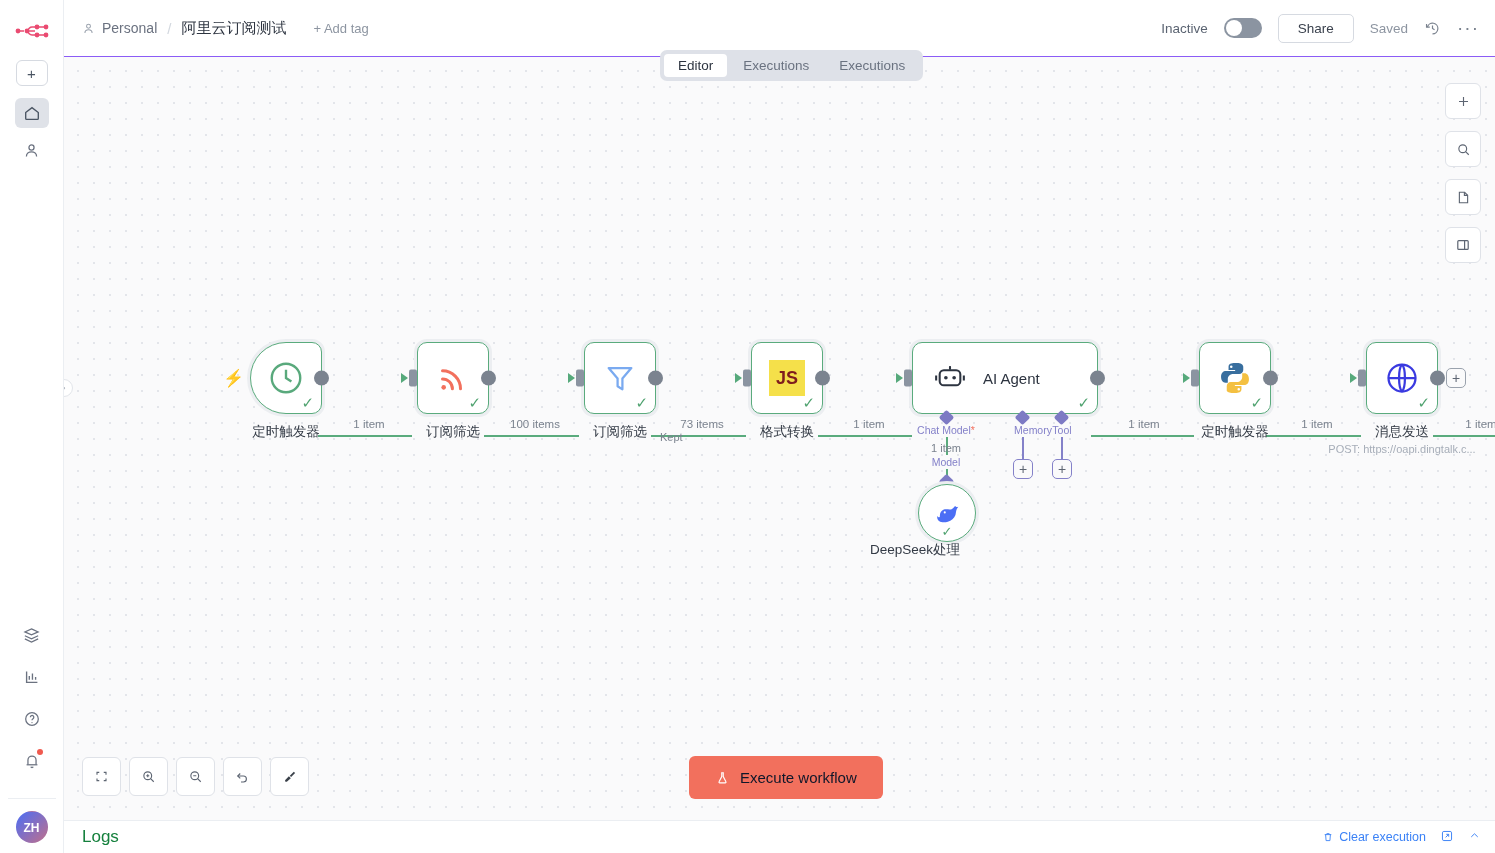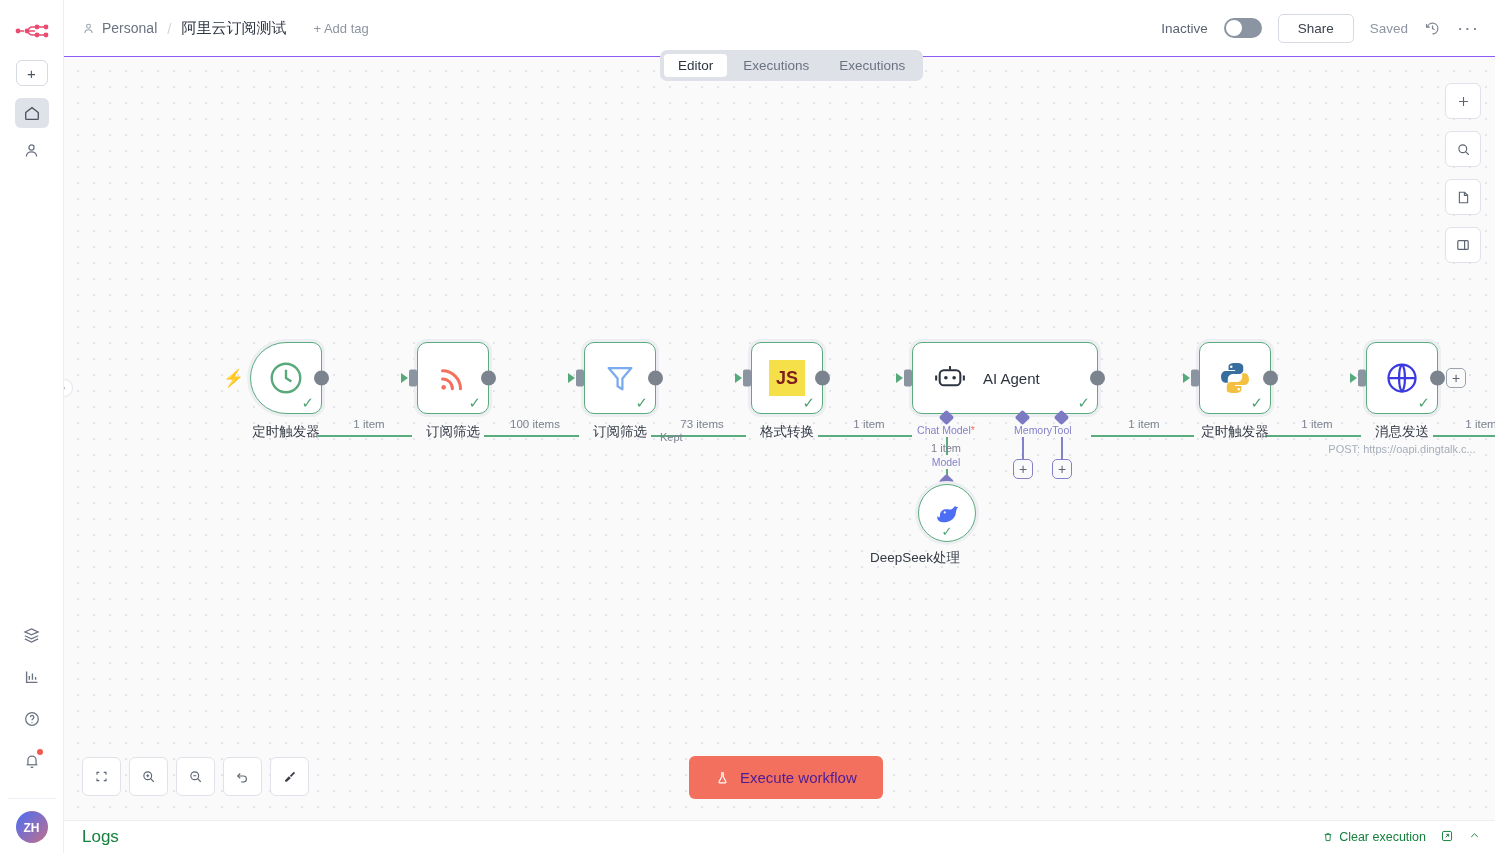--- a/index.html
+++ b/index.html
@@ -109,21 +109,21 @@
     width: 36px; height: 36px; background:#fff; border:1px solid #dfe2e8;
     border-radius: 6px; display:flex; align-items:center; justify-content:center;
     color:#5d6572;
   }
   .bottom-tools {
     position:absolute; left: 18px; bottom: 24px; display:flex; gap: 8px; z-index: 14;
   }
   .bottom-tools .tool-box { width: 39px; height: 39px; }
   .exec-btn {
     position:absolute; left: 625px; bottom: 21px; z-index: 14;
-    background:#f2705d; color:#4c1d95; border-radius: 6px;
+    background:#f2705d; color:#0f172a; border-radius: 6px;
     padding: 13px 26px; font-size: 15px; display:flex; align-items:center; gap: 10px;
   }
 
   
   .node-wrap { position:absolute; }
   .node-shell {
     position:relative; width: 78px; height: 78px;
     background: #eceef1; border-radius: 13px; padding: 3px;
   }
   .node-shell.trigger { border-radius: 39px 13px 13px 39px; }
@@ -221,21 +221,21 @@
   }
   .circ-check { position:absolute; bottom: 2px; left:50%; transform:translateX(-50%); color:#4fa26f; font-size: 13px;}
 
   
   .logs {
     position:absolute; left:0; bottom:0; width: 1431px; height: 33px;
     background:#fff; border-top: 1px solid #ebeef2;
     display:flex; align-items:center; padding: 0 14px 0 18px;
   }
   .logs-title { font-size: 17px; color:#15803d; }
-  .logs-right { margin-left:auto; display:flex; align-items:center; gap: 14px; color:#15803d; font-size: 12.5px; }
+  .logs-right { margin-left:auto; display:flex; align-items:center; gap: 14px; color:#3b82f6; font-size: 12.5px; }
   .logs-right .lr { display:flex; align-items:center; gap: 5px; }
 
   .js-badge {
     width: 36px; height: 36px; background:#f5e04a; color:#7f1d1d;
     font-size: 18px; font-weight: bold; display:flex; align-items:center; justify-content:center;
     font-family: "Liberation Sans", sans-serif;
   }
 </style>
 </head>
 <body>
@@ -540,21 +540,21 @@
         <div class="diamond" style="left:26px; top:-5px;"></div>
         <div class="circ-shell" style="left:0; top:0;">
           <div class="circ-box">
             <svg width="30" height="26" viewBox="0 0 32 26" fill="#4b6ef5">
               <path d="M24.8 5.6c-1.5 1.1-2.1 2.8-3.9 3.3-2.7.8-5.6-.6-8.3.4-2.6 1-4 3.4-4.2 6 0 .7.2 1.8-.5 2.2-.9.5-1.8-.6-2.3-1.3-.3 1.9.3 4 1.9 5.2 2.6 2 6.4 1.7 9.4.9 3.6-1 6.9-3.6 8.1-7.2.7-2.2.5-4.6 1.6-6.6.4-.8 1.1-1.4 1.4-2.3-1.2.2-2.2 1-3.2-.6z"></path>
               <circle cx="13.6" cy="12.4" r="1.15" fill="#ffffff"></circle>
             </svg>
             <span class="circ-check">✓</span>
           </div>
         </div>
-        <div class="node-label" style="top:68px;">DeepSeek处理</div>
+        <div class="node-label" style="top:60px;">DeepSeek处理</div>
       </div>
 
       <div class="node-wrap" style="left:1132px; top:282px;">
         <div class="node-shell">
           <div class="node-box">
             <span class="port-arrow"></span>
             <span class="port-in"></span>
             <svg width="36" height="36" viewBox="0 0 24 24">
               <path fill="#386e9e" d="M11.9 2c-2.4 0-4.2.5-4.2 2.5v2.1h4.4v.7H5.9c-1.7 0-3.2 1.2-3.2 3.9 0 2.4 1.2 3.9 2.9 3.9h1.6v-2.4c0-1.9 1.6-3.4 3.5-3.4h4.1c1.5 0 2.7-1.2 2.7-2.7V4.5C17.5 2.9 15.7 2 13.4 2h-1.5zm-2.4 1.6a.85.85 0 110 1.7.85.85 0 010-1.7z"></path>
               <path fill="#f4c041" d="M12.1 22c2.4 0 4.2-.5 4.2-2.5v-2.1h-4.4v-.7h6.2c1.7 0 3.2-1.2 3.2-3.9 0-2.4-1.2-3.9-2.9-3.9h-1.6v2.4c0 1.9-1.6 3.4-3.5 3.4H9.2c-1.5 0-2.7 1.2-2.7 2.7v3.1C6.5 21.1 8.3 22 10.6 22h1.5zm2.4-1.6a.85.85 0 110-1.7.85.85 0 010 1.7z"></path>

